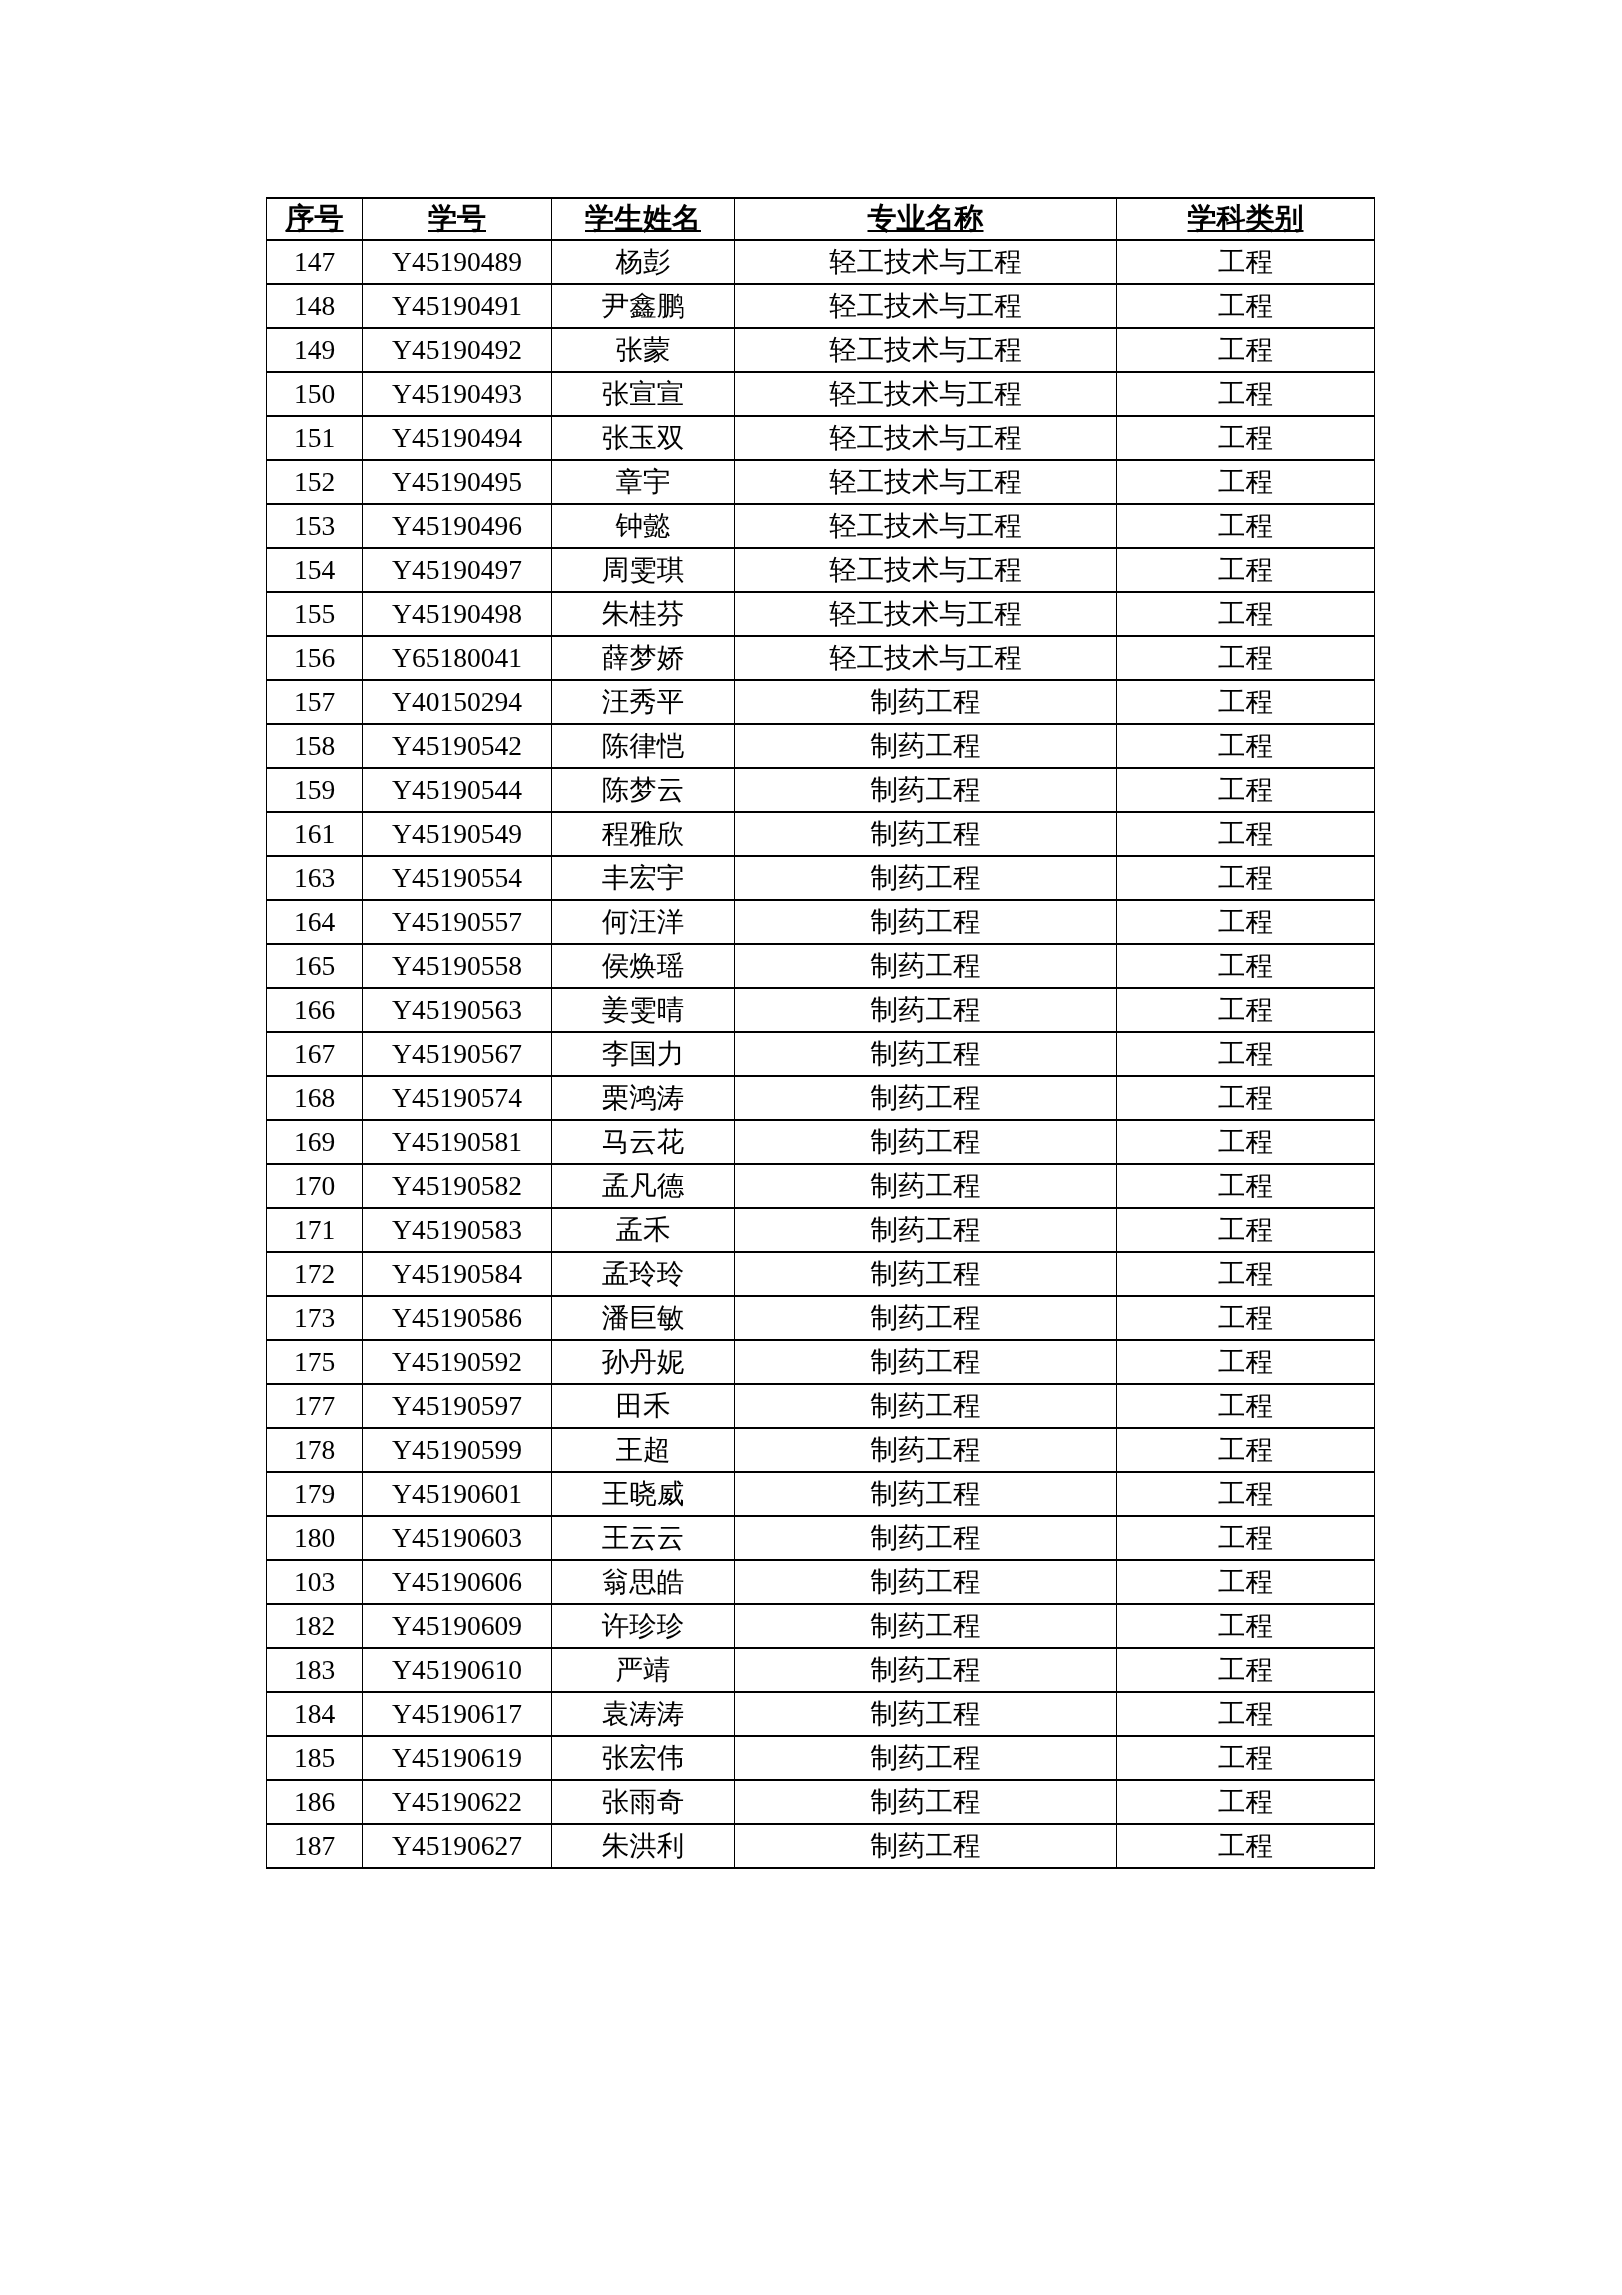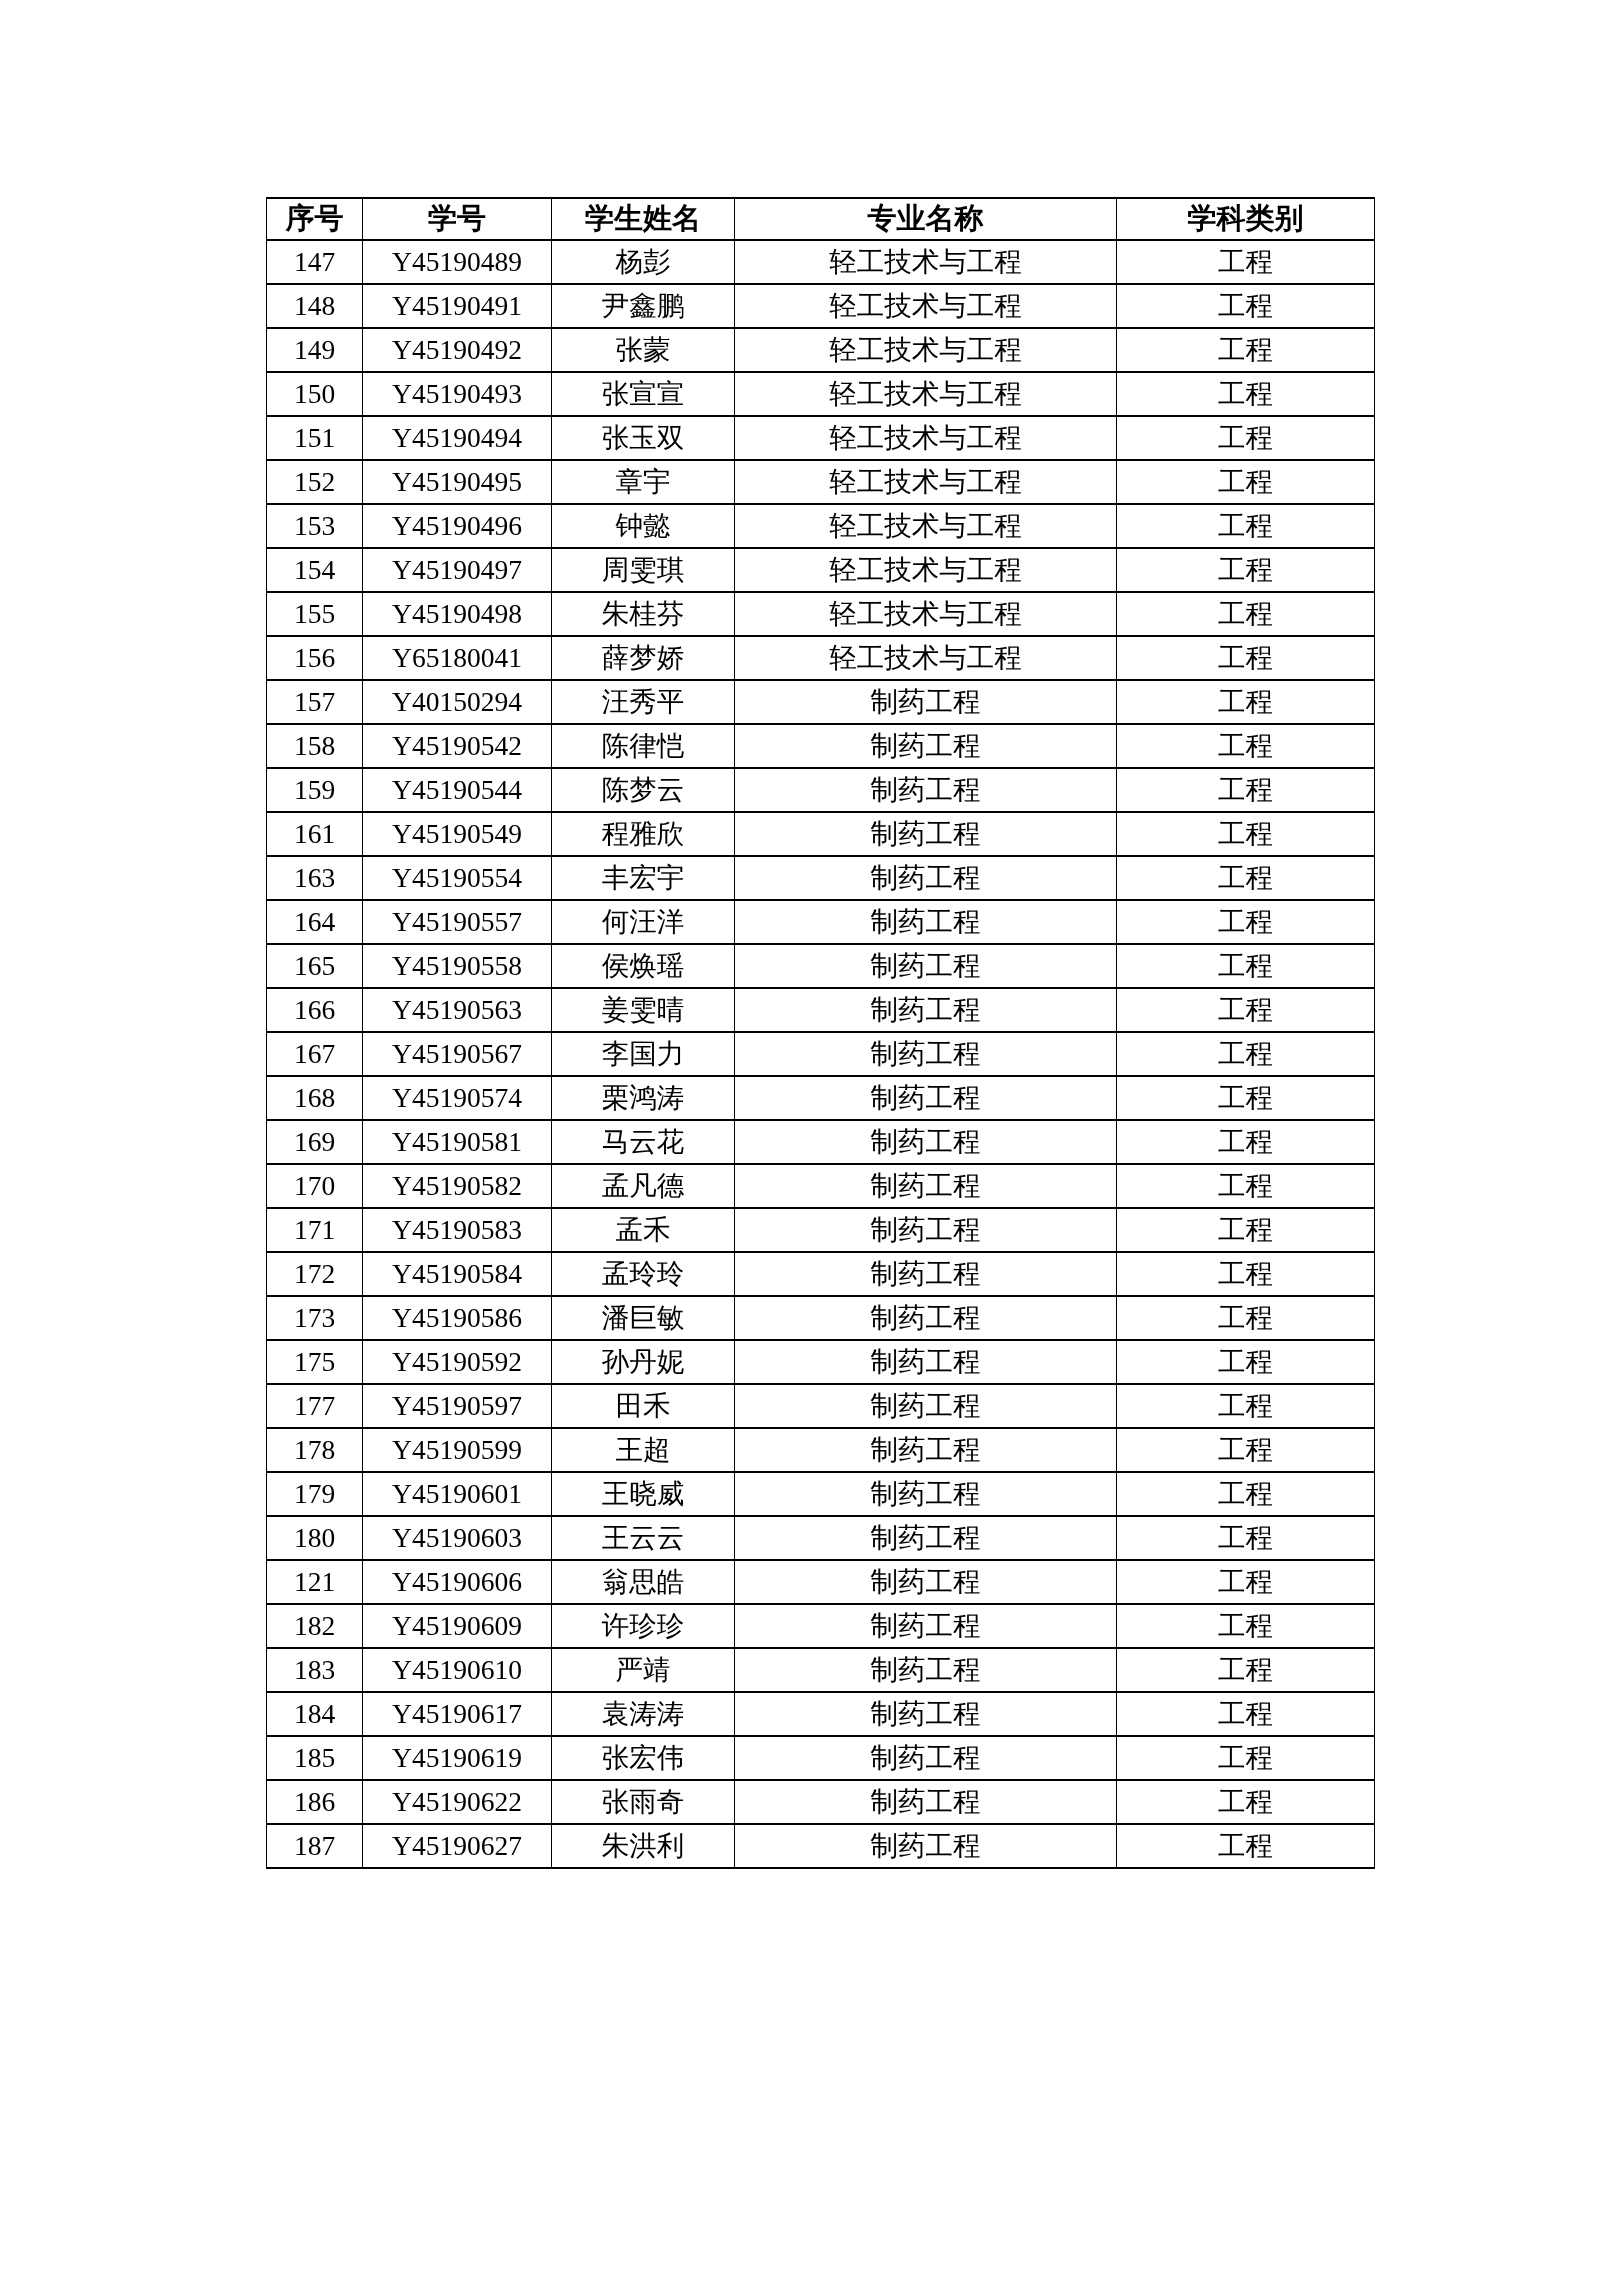--- a/index.html
+++ b/index.html
@@ -50,20 +50,21 @@
     height: 42px;
   }
   table.roster tbody tr {
     height: 44px;
     margin-left: 6px;
   }
   table.roster th {
     font-size: 29px;
     font-weight: bold;
     font-family: "Liberation Serif", "DejaVu Serif", serif;
+    text-decoration: underline;
   }
   table.roster td {
     font-size: 27.5px;
     font-weight: normal;
   }
 </style>
 </head>
 <body>
 
 <div class="page">
@@ -289,21 +290,21 @@
           <td>工程</td>
         </tr>
         <tr>
           <td>180</td>
           <td>Y45190603</td>
           <td>王云云</td>
           <td>制药工程</td>
           <td>工程</td>
         </tr>
         <tr>
-          <td>121</td>
+          <td>103</td>
           <td>Y45190606</td>
           <td>翁思皓</td>
           <td>制药工程</td>
           <td>工程</td>
         </tr>
         <tr>
           <td>182</td>
           <td>Y45190609</td>
           <td>许珍珍</td>
           <td>制药工程</td>

